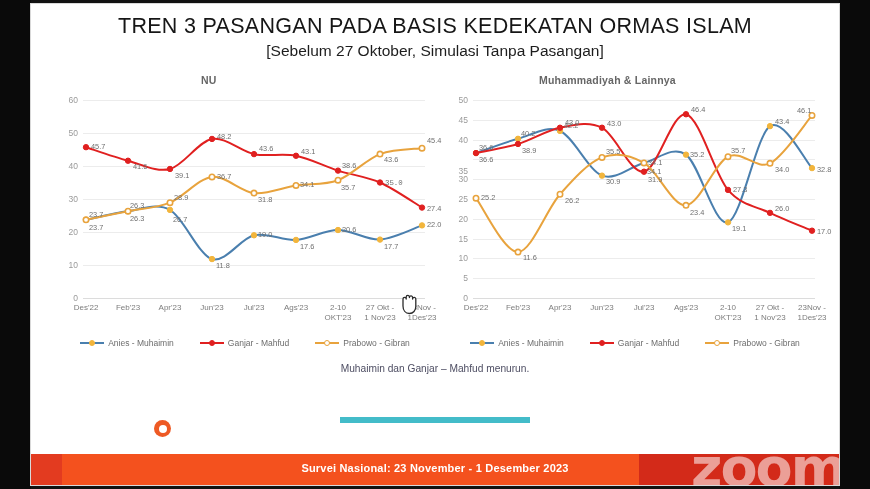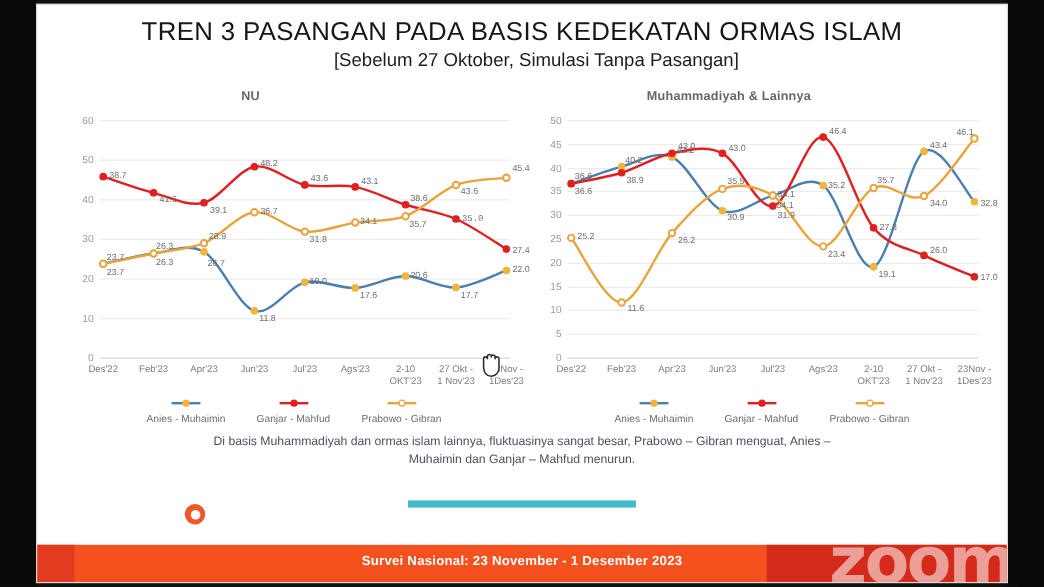--- a/index.html
+++ b/index.html
@@ -6,21 +6,21 @@
   body{font-family:"Liberation Sans",sans-serif;}
   #stage{position:relative;width:870px;height:489px;background:#111;overflow:hidden;}
   #slide{position:absolute;left:31px;top:4px;width:808px;height:481px;background:#fff;
          box-shadow:0 0 0 1px #d9d9d9;overflow:hidden;}
   .edge{position:absolute;top:0;height:489px;width:31px;background:#0a0a0a;}
   .edge.l{left:0}.edge.r{right:0;width:31px}
 
   
   #title{position:absolute;left:0;top:10px;width:808px;text-align:center;
          font-size:21.5px;letter-spacing:.3px;color:#161616;font-weight:400;white-space:nowrap;}
-  #subtitle{position:absolute;left:12px;top:38px;width:808px;text-align:center;
+  #subtitle{position:absolute;left:0;top:38px;width:808px;text-align:center;
             font-size:15.5px;color:#1d1d1d;font-weight:400;}
 
   .panel-title{position:absolute;font-size:10.5px;color:#666;font-weight:700;letter-spacing:.2px;}
   #pt-left{left:170px;top:70px;}
   #pt-right{left:508px;top:70px;}
 
   
   .chart{position:absolute;top:92px;height:228px;}
   #chartL{left:18px;width:392px;}
   #chartR{left:408px;width:392px;}
@@ -33,21 +33,21 @@
   .xaxis{position:absolute;left:0;right:0;bottom:0;height:1px;background:#dcdcdc;}
   svg.lines{position:absolute;left:0;top:0;width:100%;height:100%;overflow:visible;}
   .dlabel{position:absolute;font-size:7.4px;color:#6f6f6f;white-space:nowrap;
           transform:translate(0,-50%);}
 
   
   .legend{position:absolute;top:330px;height:18px;display:flex;justify-content:center;
           align-items:center;gap:26px;}
   #legL{left:18px;width:392px;}
   #legR{left:408px;width:392px;}
-  .lg{display:flex;align-items:center;gap:4px;font-size:8.5px;color:#6d6d6d;white-space:nowrap;flex-direction:column;}
+  .lg{display:flex;align-items:center;gap:4px;font-size:8.5px;color:#6d6d6d;white-space:nowrap;}
   .lg .swatch{position:relative;width:24px;height:8px;}
   .lg .swatch i{position:absolute;left:0;top:3.2px;width:24px;height:1.8px;display:block;}
   .lg .swatch b{position:absolute;left:9px;top:1px;width:6px;height:6px;border-radius:50%;}
 
   
   #note{position:absolute;left:60px;top:358px;width:688px;text-align:center;
         font-size:10.2px;line-height:14.5px;color:#4e4e63;}
 
   
   #logo{position:absolute;left:0;top:412px;width:808px;text-align:center;}
@@ -150,21 +150,21 @@
           </svg>
           <div class="dlabel" style="left: 6px; top: 126.79px;">23.7</div>
           <div class="dlabel" style="left: 47px; top: 118.21px;">26.3</div>
           <div class="dlabel" style="left: 90px; top: 118.89px;">26.7</div>
           <div class="dlabel" style="left: 133px; top: 165.06px;">11.8</div>
           <div class="dlabel" style="left: 175px; top: 134.3px;">19.0</div>
           <div class="dlabel" style="left: 217px; top: 145.92px;">17.6</div>
           <div class="dlabel" style="left: 259px; top: 129.02px;">20.6</div>
           <div class="dlabel" style="left: 301px; top: 145.59px;">17.7</div>
           <div class="dlabel" style="left: 344px; top: 124.4px;">22.0</div>
-          <div class="dlabel" style="left: 8px; top: 46.19px;">38.7</div>
+          <div class="dlabel" style="left: 8px; top: 46.19px;">45.7</div>
           <div class="dlabel" style="left: 50px; top: 65.72px;">41.6</div>
           <div class="dlabel" style="left: 92px; top: 74.97px;">39.1</div>
           <div class="dlabel" style="left: 134px; top: 35.94px;">48.2</div>
           <div class="dlabel" style="left: 176px; top: 48.12px;">43.6</div>
           <div class="dlabel" style="left: 218px; top: 50.77px;">43.1</div>
           <div class="dlabel" style="left: 259px; top: 64.62px;">38.6</div>
           <div class="dlabel" style="left: 302px; top: 82.5px; font-family: Liberation Mono, monospace;">35.0</div>
           <div class="dlabel" style="left: 344px; top: 107.58px;">27.4</div>
           <div class="dlabel" style="left: 6px; top: 113.79px;">23.7</div>
           <div class="dlabel" style="left: 47px; top: 105.21px;">26.3</div>
@@ -187,21 +187,21 @@
           <div class="ytick" style="top: 158.4px;">10</div>
           <div class="grid-line" style="top: 138.6px;"></div>
           <div class="ytick" style="top: 138.6px;">15</div>
           <div class="grid-line" style="top: 118.8px;"></div>
           <div class="ytick" style="top: 118.8px;">20</div>
           <div class="grid-line" style="top: 99px;"></div>
           <div class="ytick" style="top: 99px;">25</div>
           <div class="grid-line" style="top: 79.2px;"></div>
           <div class="ytick" style="top: 79.2px;">30</div>
           <div class="grid-line" style="top: 59.4px;"></div>
-          <div class="ytick" style="top: 59px;">35</div>
+          <div class="ytick" style="top: 71px;">35</div>
           <div class="grid-line" style="top: 39.6px;"></div>
           <div class="ytick" style="top: 39.6px;">40</div>
           <div class="grid-line" style="top: 19.8px;"></div>
           <div class="ytick" style="top: 19.8px;">45</div>
           <div class="grid-line" style="top: 0px;"></div>
           <div class="ytick" style="top: 0px;">50</div>
           <div class="xaxis" style="top: 198px;"></div>
           <div class="xtick" style="left: 3px; top: 203px;">Des'22</div>
           <div class="xtick" style="left: 45px; top: 203px;">Feb'23</div>
           <div class="xtick" style="left: 87px; top: 203px;">Apr'23</div>
@@ -314,21 +314,20 @@
         <div class="lg">
           <span class="swatch">
             <i style="background: rgb(232, 163, 61);"></i>
             <b style="background: rgb(255, 255, 255); border: 1.4px solid rgb(232, 163, 61); box-sizing: border-box;"></b>
           </span>
           <span>Prabowo - Gibran</span>
         </div>
       </div>
 
     <div id="note">
-        <div>Di basis Muhammadiyah dan ormas islam lainnya, fluktuasinya sangat besar, Prabowo – Gibran menguat, Anies –</div>
         <div>Muhaimin dan Ganjar – Mahfud menurun.</div>
       </div>
 
     <div id="logo">
       <span class="logo-dot"></span>
       <div class="bar"></div>
     </div>
 
     <div id="banner">
       <span>Survei Nasional: 23 November -  1 Desember 2023</span>

